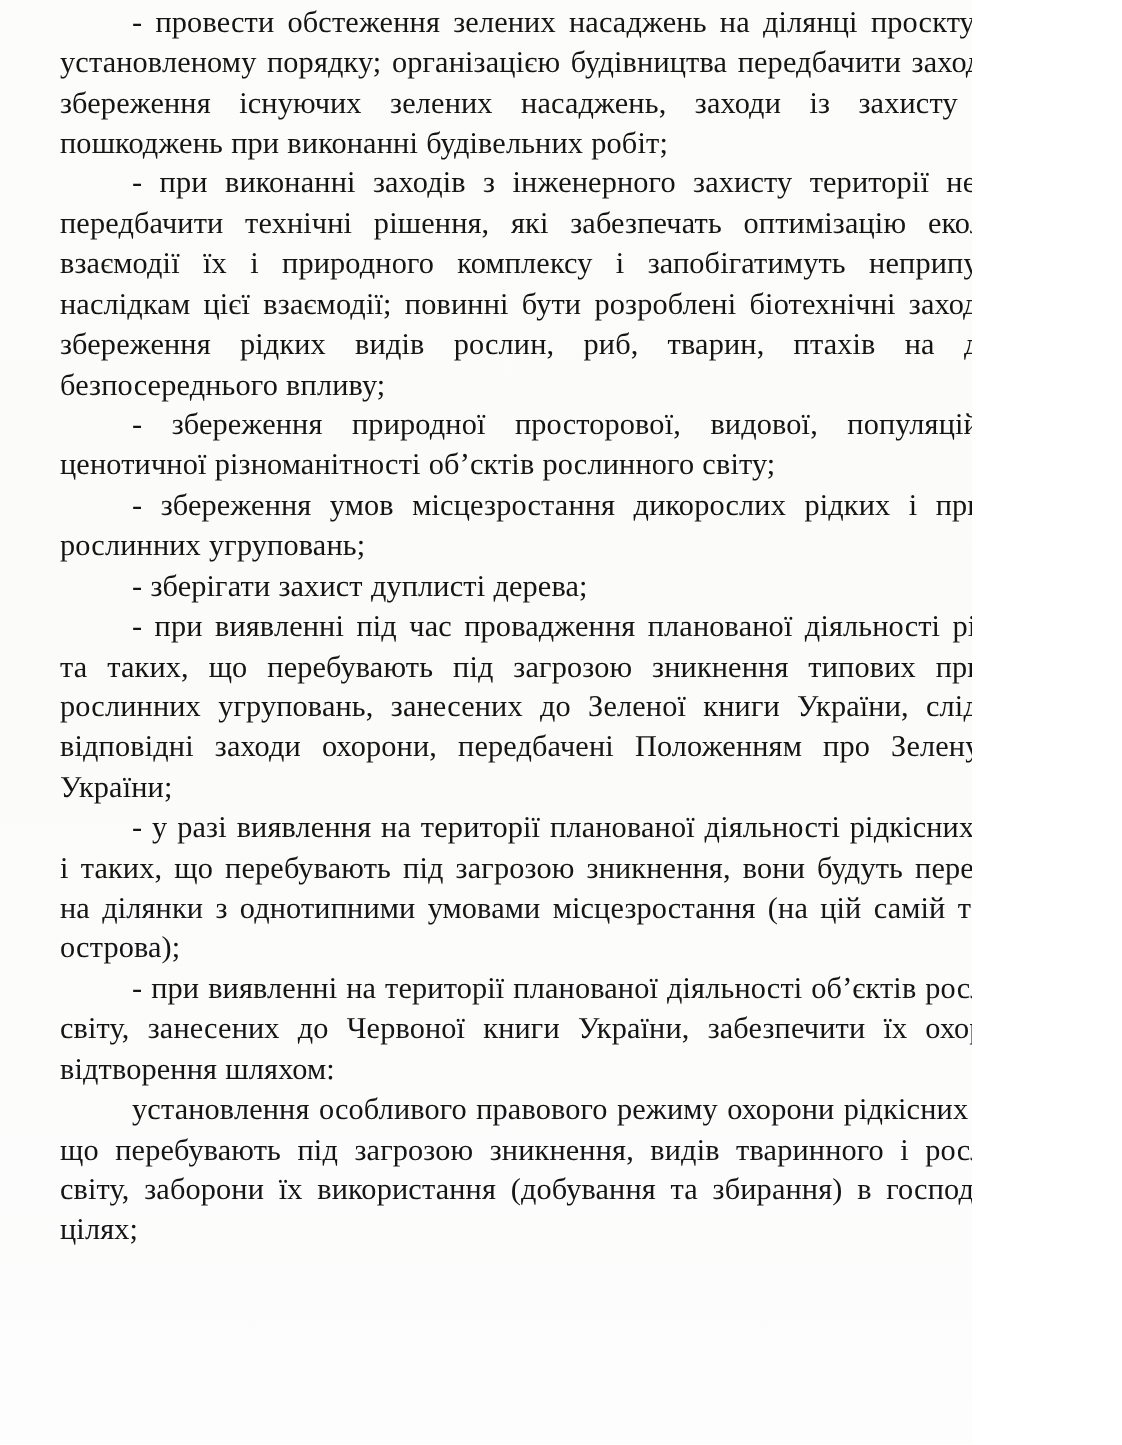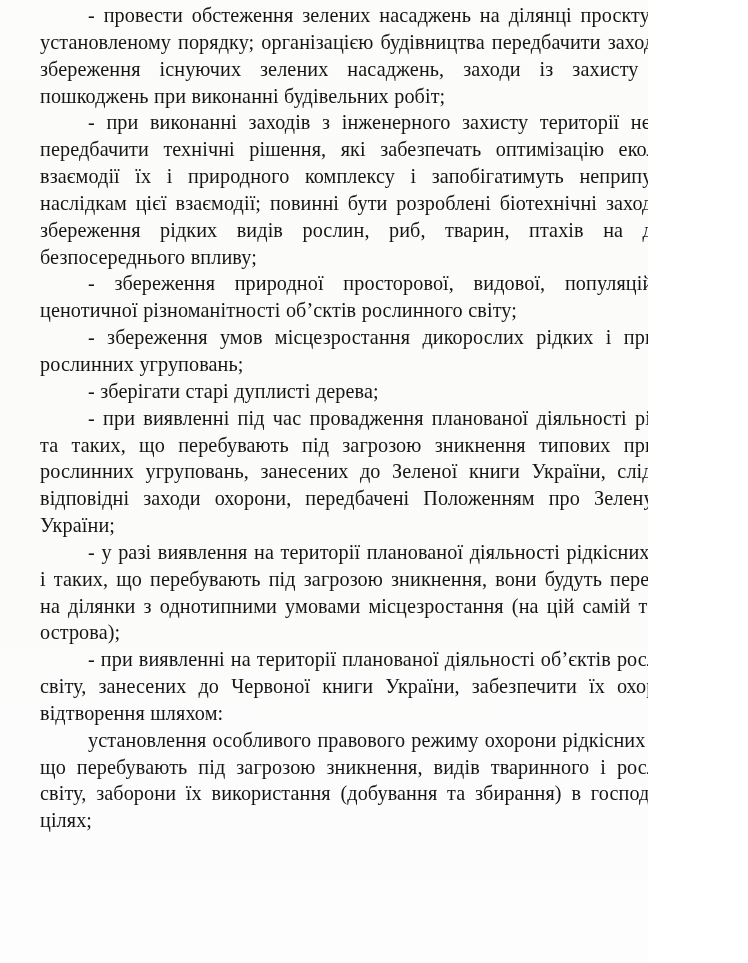--- a/index.html
+++ b/index.html
@@ -70,21 +70,21 @@
 </head>
 <body>
 
 <div id="page">
 
   <div id="body-text">
     <p class="para dash">- провести обстеження зелених насаджень на ділянці просктування в установленому порядку; організацією будівництва передбачити заходи щодо збереження існуючих зелених насаджень, заходи із захисту їх від пошкоджень при виконанні будівельних робіт;</p>
     <p class="para dash">- при виконанні заходів з інженерного захисту території необхідно передбачити технічні рішення, які забезпечать оптимізацію екологічної взаємодії їх і природного комплексу і запобігатимуть неприпустимим наслідкам цієї взаємодії; повинні бути розроблені біотехнічні заходи щодо збереження рідких видів рослин, риб, тварин, птахів на ділянках безпосереднього впливу;</p>
     <p class="para dash">- збереження природної просторової, видової, популяційної та ценотичної різноманітності об’сктів рослинного світу;</p>
     <p class="para dash">- збереження умов місцезростання дикорослих рідких і природних рослинних угруповань;</p>
-    <p class="para dash">- зберігати старі дуплисті дерева;</p>
+    <p class="para dash">- зберігати захист дуплисті дерева;</p>
     <p class="para dash">- при виявленні під час провадження планованої діяльності рідкісних та таких, що перебувають під загрозою зникнення типових природних рослинних угруповань, занесених до Зеленої книги України, слід вжити відповідні заходи охорони, передбачені Положенням про Зелену книгу України;</p>
     <p class="para dash">- у разі виявлення на території планованої діяльності рідкісних рослин і таких, що перебувають під загрозою зникнення, вони будуть пересаджені на ділянки з однотипними умовами місцезростання (на цій самій території острова);</p>
     <p class="para dash">- при виявленні на території планованої діяльності об’єктів рослинного світу, занесених до Червоної книги України, забезпечити їх охорону та відтворення шляхом:</p>
     <p class="para indent">установлення особливого правового режиму охорони рідкісних і таких, що перебувають під загрозою зникнення, видів тваринного і рослинного світу, заборони їх використання (добування та збирання) в господарських цілях;</p>
 
   </div>
 
   <div class="speck" id="speck-1"></div>
 
 </div>

